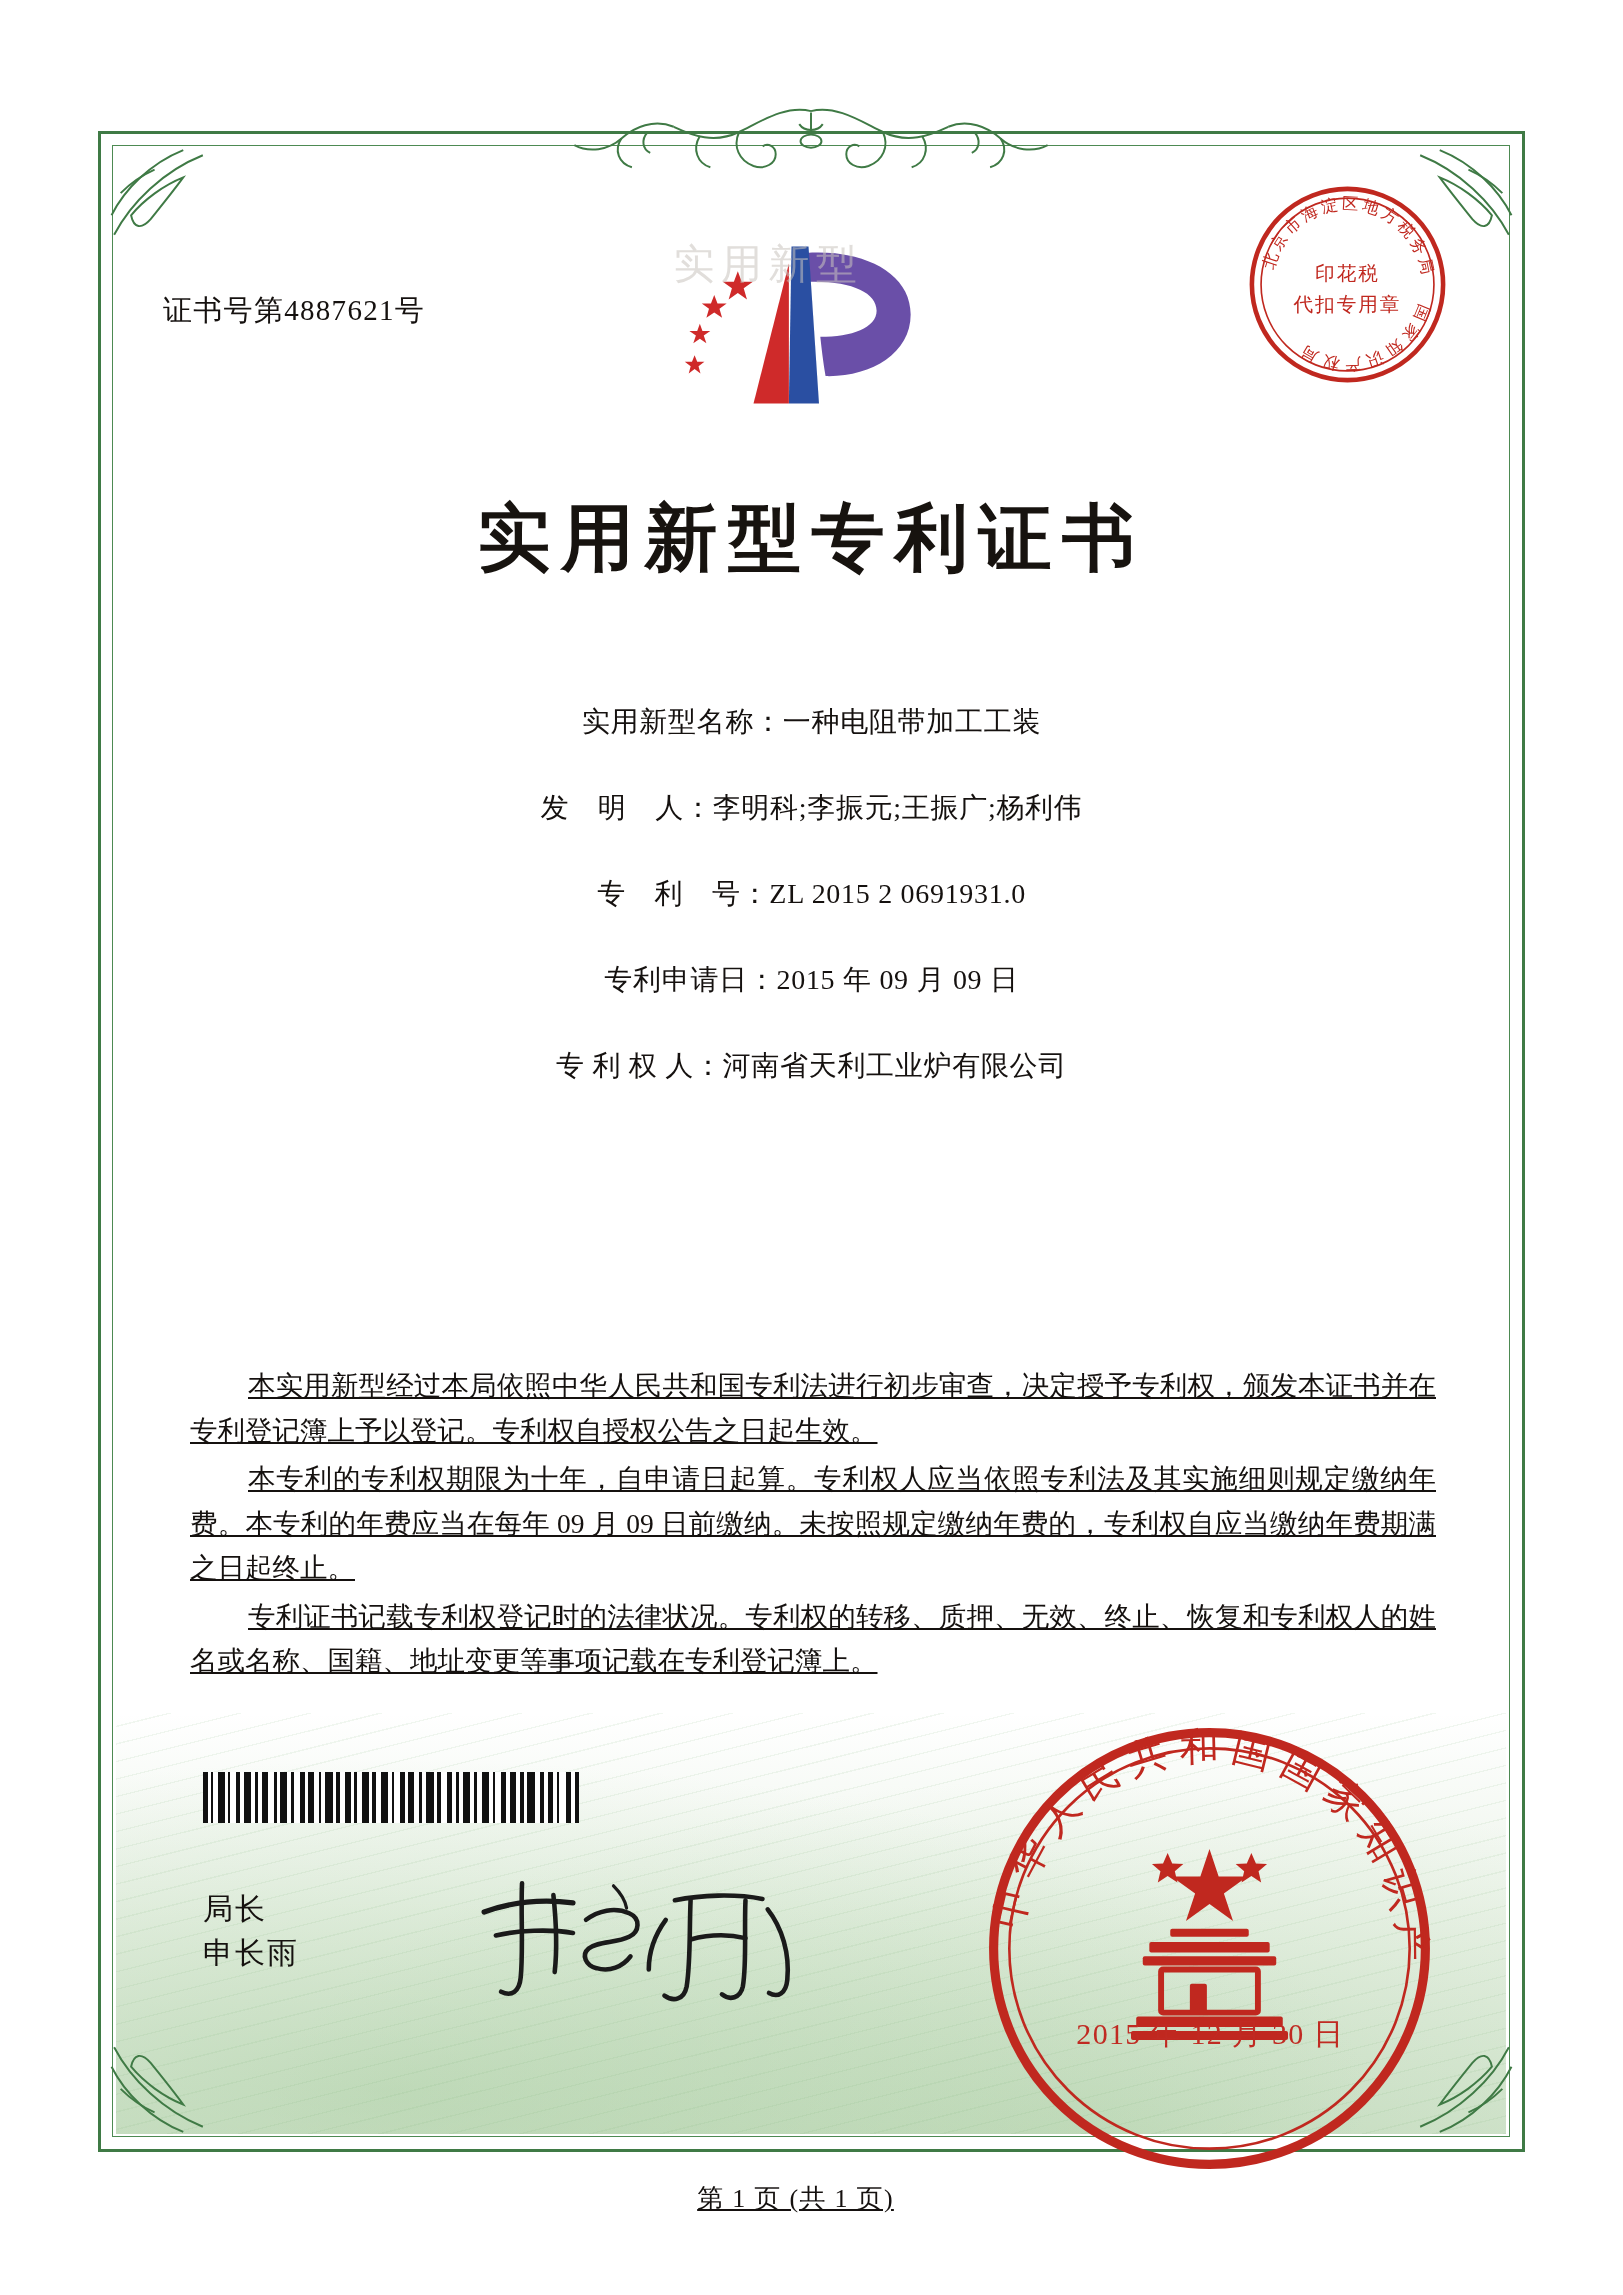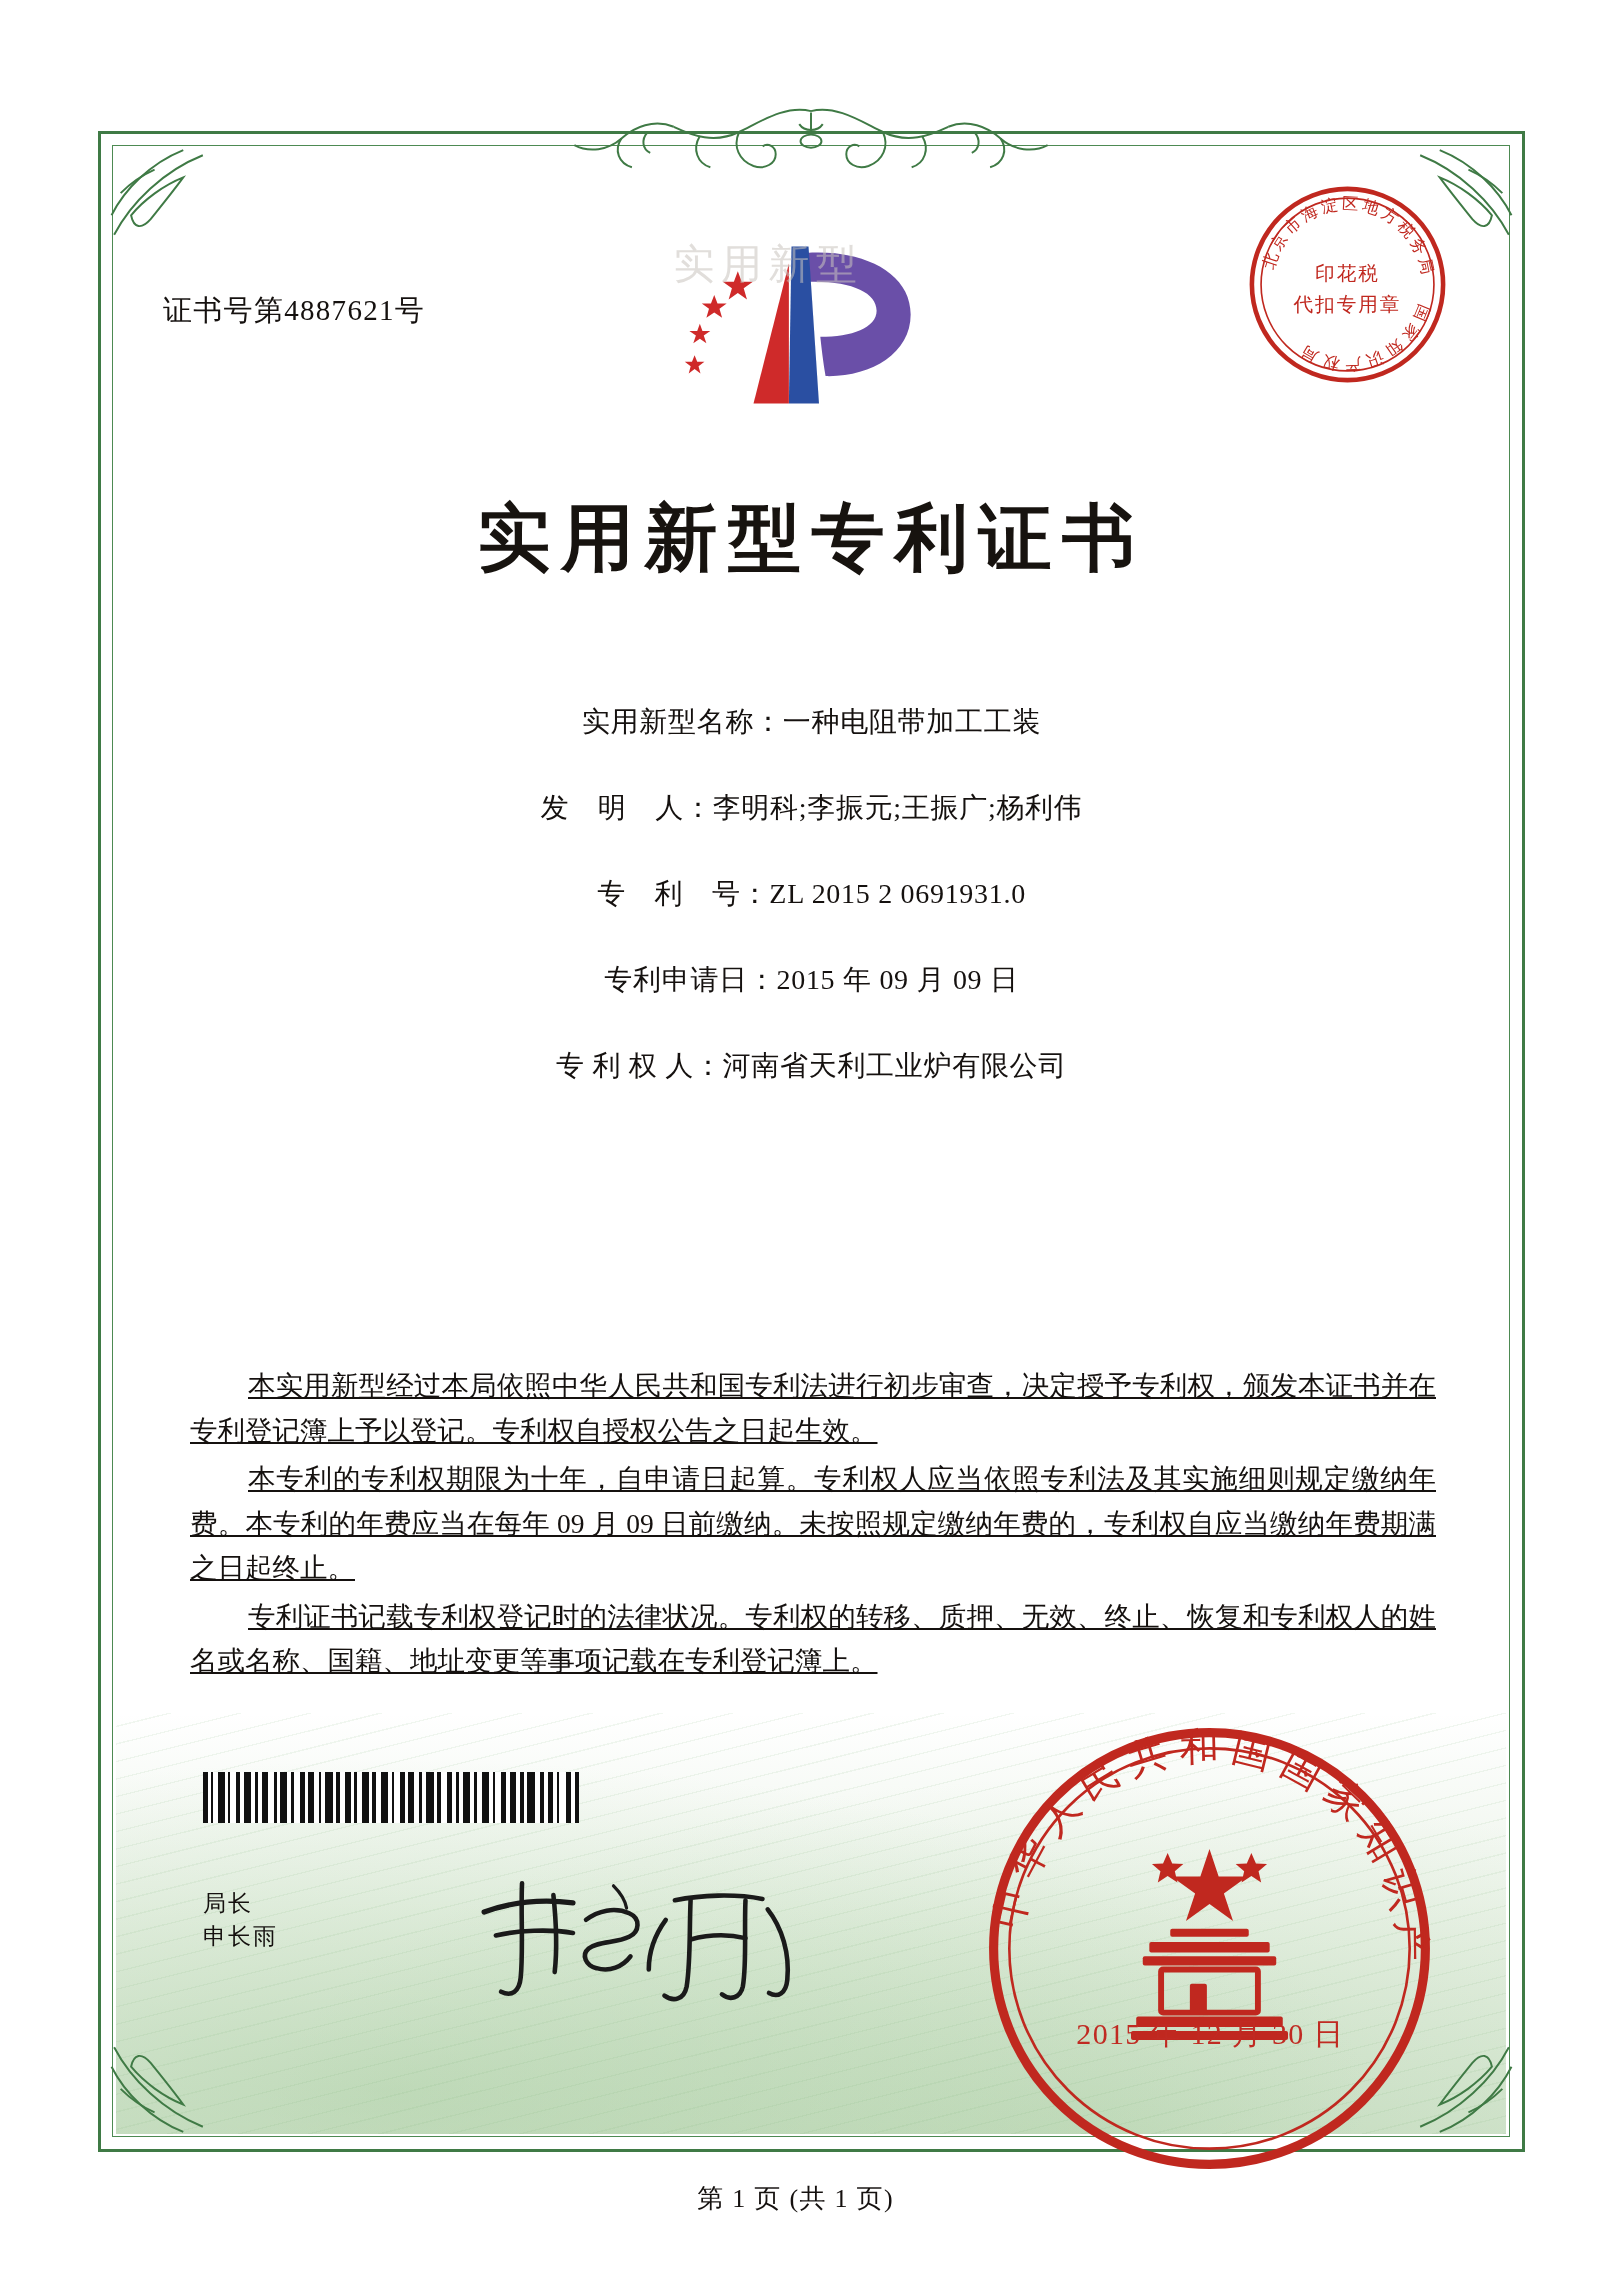--- a/index.html
+++ b/index.html
@@ -170,21 +170,21 @@
     display: block;
     background: #111;
     height: 100%;
   }
 
   
   .sig-block {
     position: absolute;
     left: 203px;
     top: 1887px;
-    font-size: 23px;
+    font-size: 30px;
     line-height: 1.45;
     color: #15110f;
     letter-spacing: 2px;
   }
   .handwriting {
     position: absolute;
     left: 458px;
     top: 1857px;
     width: 392px;
     height: 157px;
@@ -212,20 +212,21 @@
   
   .footer {
     position: absolute;
     left: 0;
     top: 2181px;
     width: 1591px;
     text-align: center;
     font-size: 26px;
     color: #15110f;
     letter-spacing: 1.3px;
+    text-decoration: underline;
   }
 </style>
 </head>
 <body>
 
 <div class="page">
 
   <div class="frame-outer"></div>
   <div class="frame-inner"></div>
   <div class="bottom-wash"></div>

